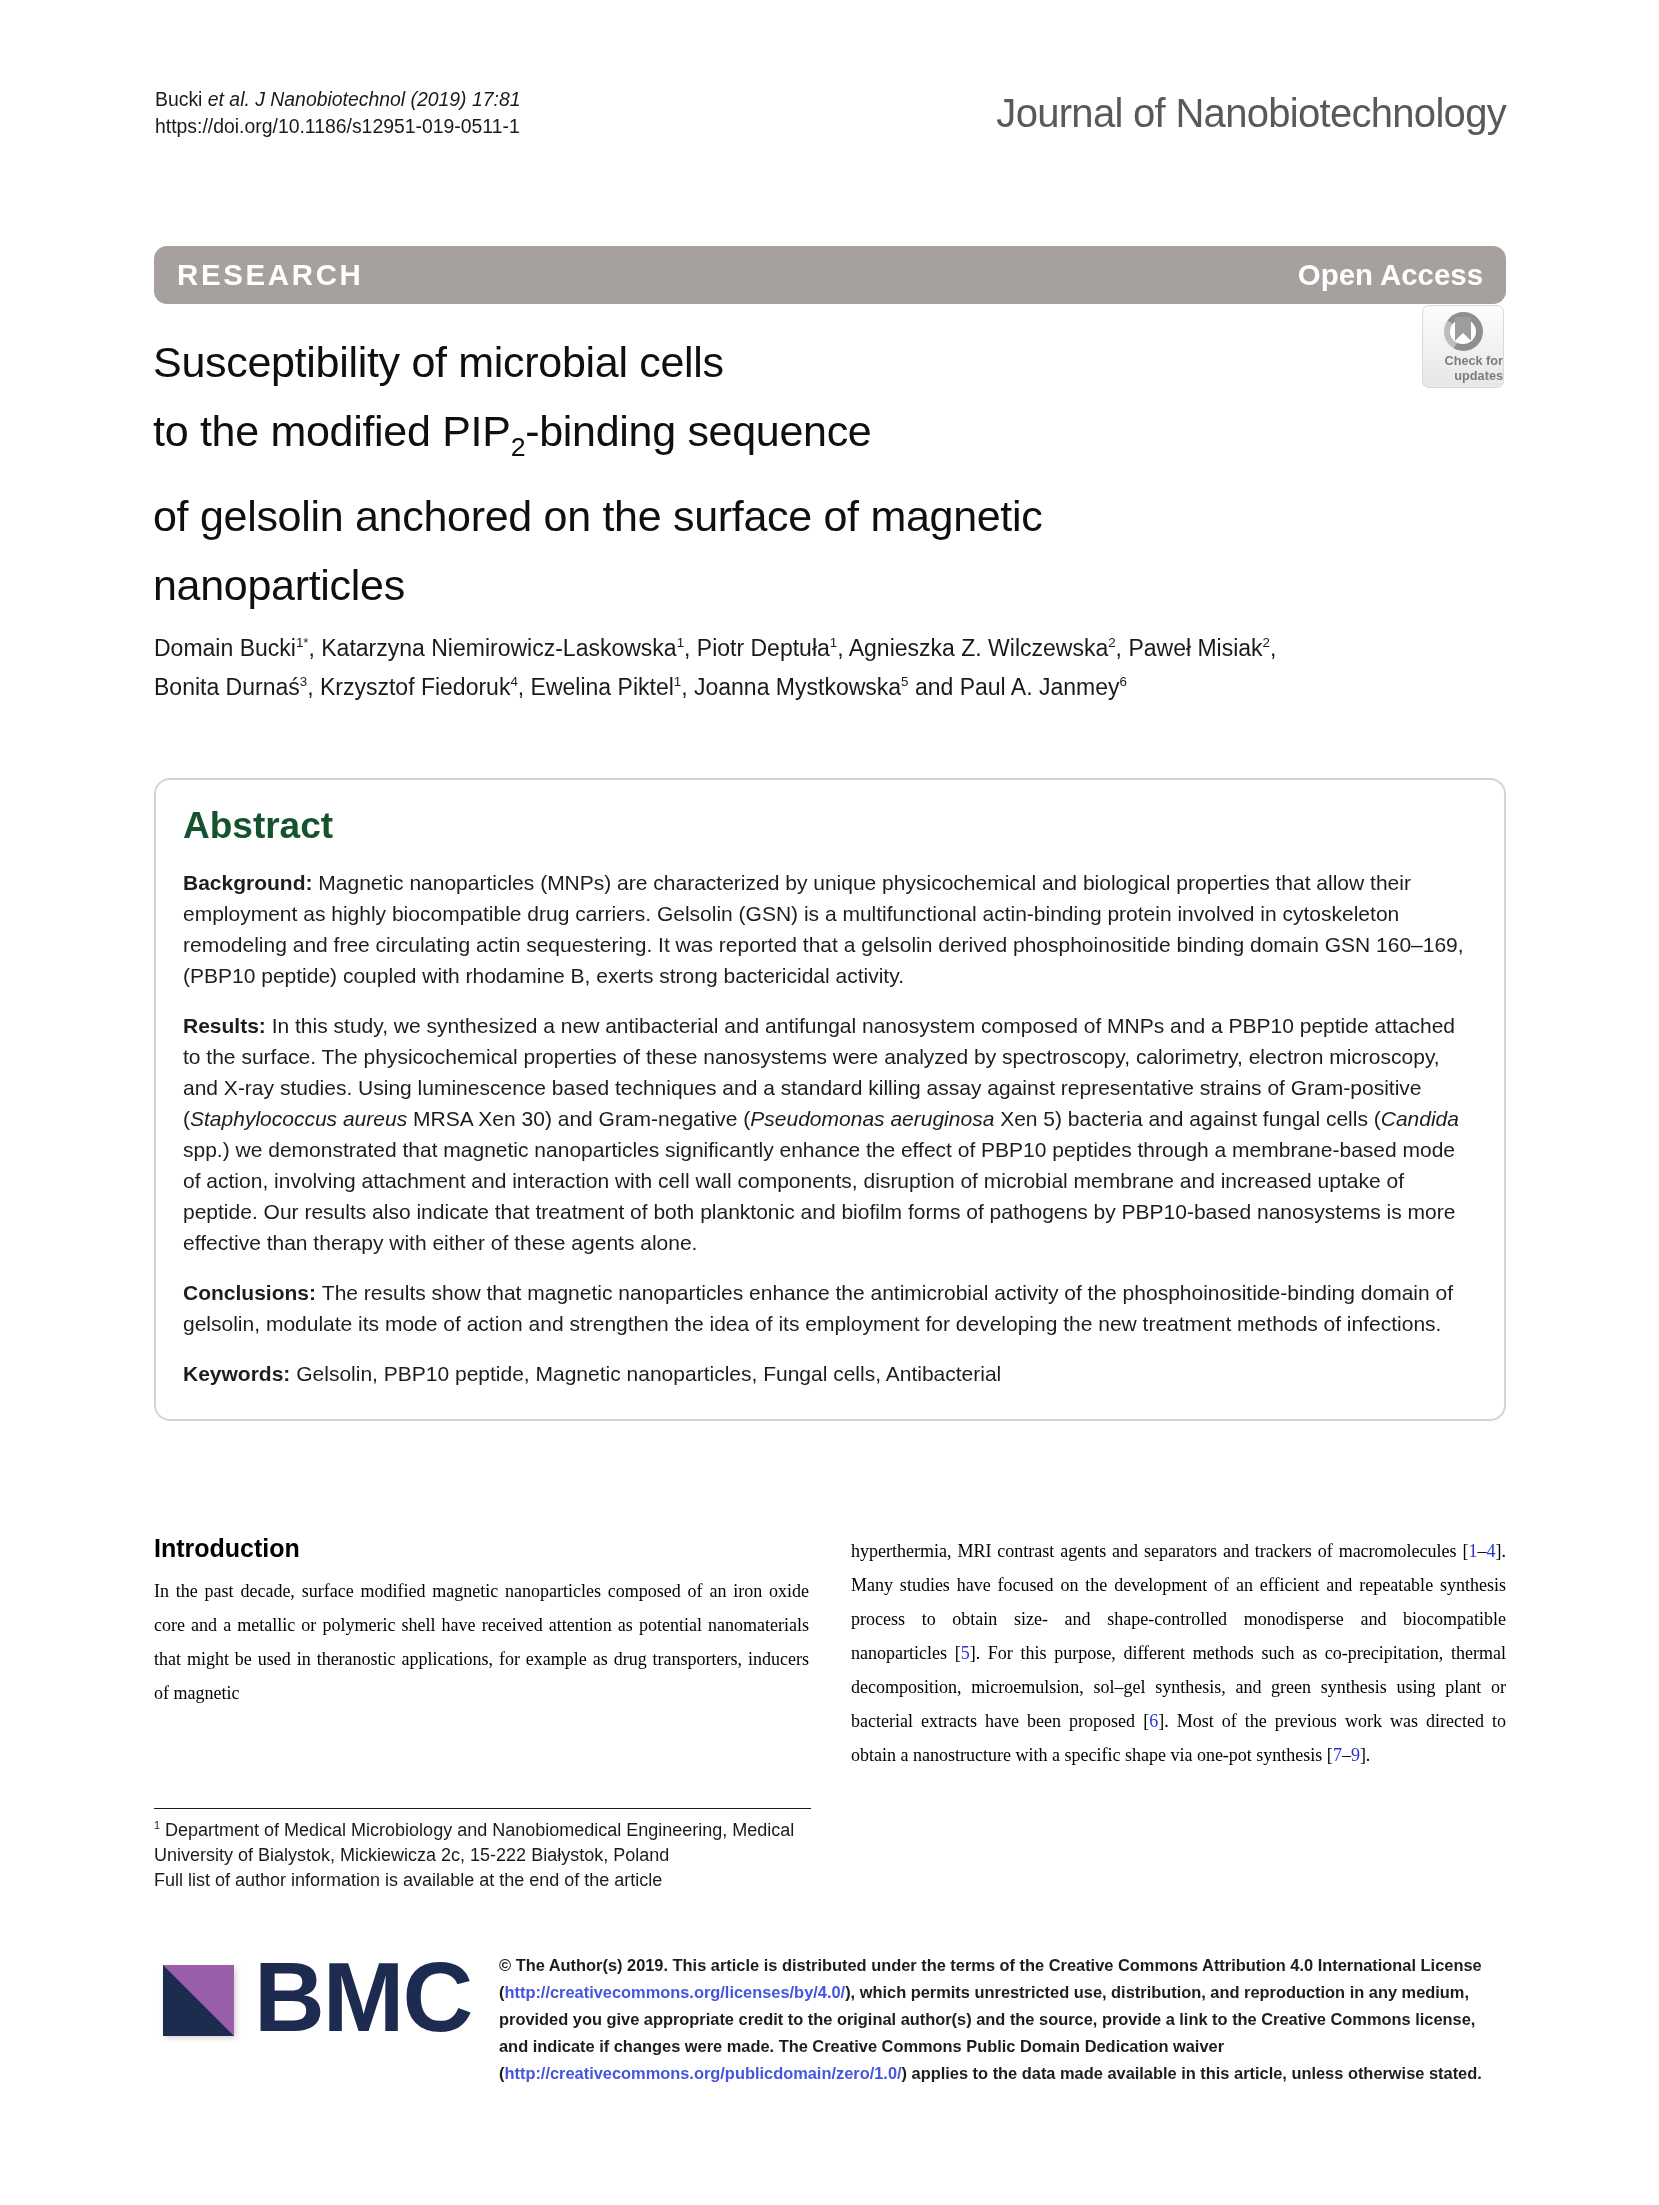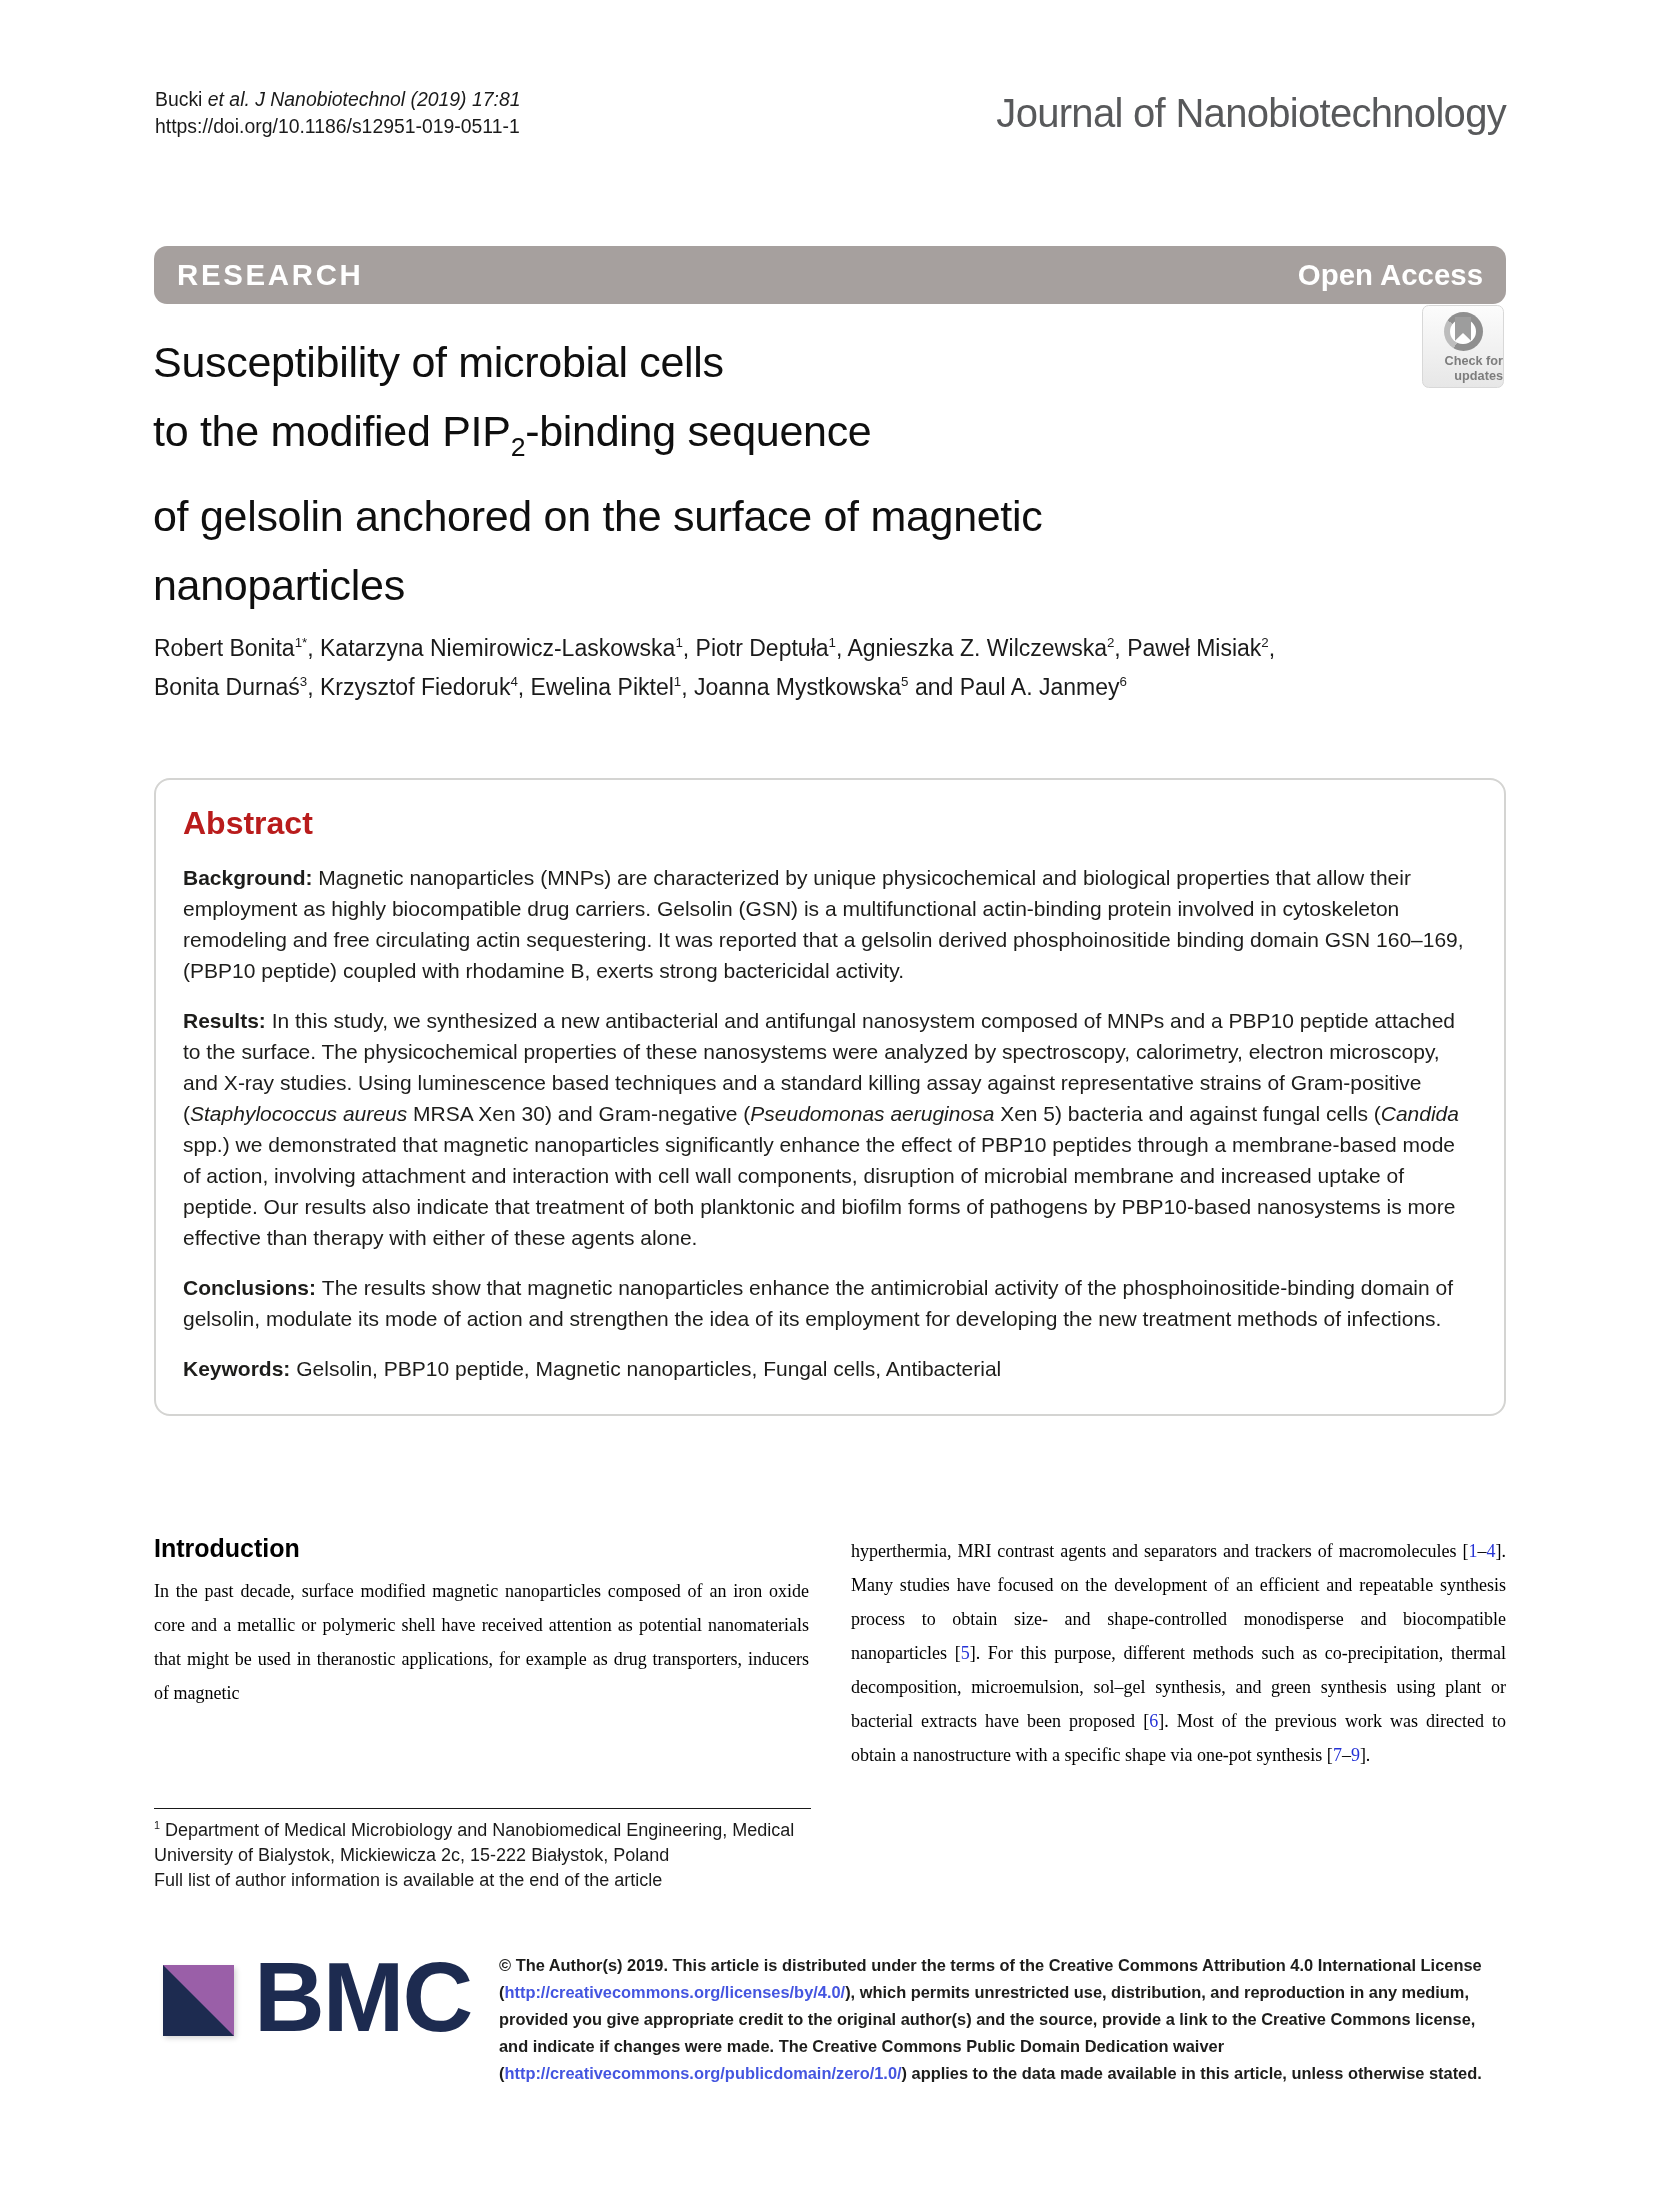--- a/index.html
+++ b/index.html
@@ -32,21 +32,21 @@
   
   .article-title{position:absolute;left:153px;top:328px;width:1258px;margin:0;font-size:43px;
                  line-height:69px;font-weight:400;color:#0f0f0f;letter-spacing:-0.3px;}
   .article-title sub{font-size:62%;}
   .authors{position:absolute;left:154px;top:629px;width:1352px;font-size:23px;line-height:39px;color:#1a1a1a;}
   .authors sup{font-size:58%;line-height:0;}
 
   
   .abstract-box{position:absolute;left:154px;top:778px;width:1352px;box-sizing:border-box;
                 border:2px solid #d4d4d2;border-radius:16px;padding:25.4px 27px 10.7px;}
-  .abstract-heading{font-size:32px;font-weight:700;margin:0 0 20px;color:#b91c1c;}
+  .abstract-heading{font-size:37px;font-weight:700;margin:0 0 20px;color:#14532d;}
   .abstract-box p{font-size:21px;line-height:31px;margin:0 0 19px;color:#1d1d1b;}
 
   
   .intro-left{position:absolute;left:154px;top:1534px;width:655px;}
   .intro-right{position:absolute;left:851px;top:1534px;width:655px;}
   .intro-heading{font-size:25px;font-weight:700;margin:0 0 10.7px;color:#000;}
   .serif-body{font-family:"Liberation Serif",serif;font-size:18px;line-height:34px;text-align:justify;
               color:#000;margin:0;}
 
   
@@ -98,21 +98,21 @@
   </div>
 
   <h1 class="article-title">
     <span style="display:block">Susceptibility of microbial cells</span>
     <span style="display:block"><span>to the modified PIP</span><sub>2</sub><span>-binding sequence</span></span>
     <span style="display:block">of gelsolin anchored on the surface of magnetic</span>
     <span style="display:block">nanoparticles</span>
   </h1>
 
   <div class="authors">
-    <div><span>Robert Bonita</span><sup>1*</sup><span>, Katarzyna Niemirowicz-Laskowska</span><sup>1</sup><span>, Piotr Deptuła</span><sup>1</sup><span>, Agnieszka Z. Wilczewska</span><sup>2</sup><span>, Paweł Misiak</span><sup>2</sup><span>,</span></div>
+    <div><span>Domain Bucki</span><sup>1*</sup><span>, Katarzyna Niemirowicz-Laskowska</span><sup>1</sup><span>, Piotr Deptuła</span><sup>1</sup><span>, Agnieszka Z. Wilczewska</span><sup>2</sup><span>, Paweł Misiak</span><sup>2</sup><span>,</span></div>
     <div><span>Bonita Durnaś</span><sup>3</sup><span>, Krzysztof Fiedoruk</span><sup>4</sup><span>, Ewelina Piktel</span><sup>1</sup><span>, Joanna Mystkowska</span><sup>5</sup><span> and Paul A. Janmey</span><sup>6</sup></div>
   </div>
 
   <div class="abstract-box">
     <div class="abstract-heading">Abstract</div>
     <p><span class="seg-b">Background:  </span><span>Magnetic nanoparticles (MNPs) are characterized by unique physicochemical and biological properties that allow their employment as highly biocompatible drug carriers. Gelsolin (GSN) is a multifunctional actin-binding protein involved in cytoskeleton remodeling and free circulating actin sequestering. It was reported that a gelsolin derived phosphoinositide binding domain GSN 160–169, (PBP10 peptide) coupled with rhodamine B, exerts strong bactericidal activity.</span></p>
     <p><span class="seg-b">Results:  </span><span>In this study, we synthesized a new antibacterial and antifungal nanosystem composed of MNPs and a PBP10 peptide attached to the surface. The physicochemical properties of these nanosystems were analyzed by spectroscopy, calorimetry, electron microscopy, and X-ray studies. Using luminescence based techniques and a standard killing assay against representative strains of Gram-positive (</span><span class="seg-i">Staphylococcus aureus</span><span> MRSA Xen 30) and Gram-negative (</span><span class="seg-i">Pseudomonas aeruginosa</span><span> Xen 5) bacteria and against fungal cells (</span><span class="seg-i">Candida</span><span> spp.) we demonstrated that magnetic nanoparticles significantly enhance the effect of PBP10 peptides through a membrane-based mode of action, involving attachment and interaction with cell wall components, disruption of microbial membrane and increased uptake of peptide. Our results also indicate that treatment of both planktonic and biofilm forms of pathogens by PBP10-based nanosystems is more effective than therapy with either of these agents alone.</span></p>
     <p><span class="seg-b">Conclusions:  </span><span>The results show that magnetic nanoparticles enhance the antimicrobial activity of the phosphoinositide-binding domain of gelsolin, modulate its mode of action and strengthen the idea of its employment for developing the new treatment methods of infections.</span></p>
     <p><span class="seg-b">Keywords:  </span><span>Gelsolin, PBP10 peptide, Magnetic nanoparticles, Fungal cells, Antibacterial</span></p>
   </div>

